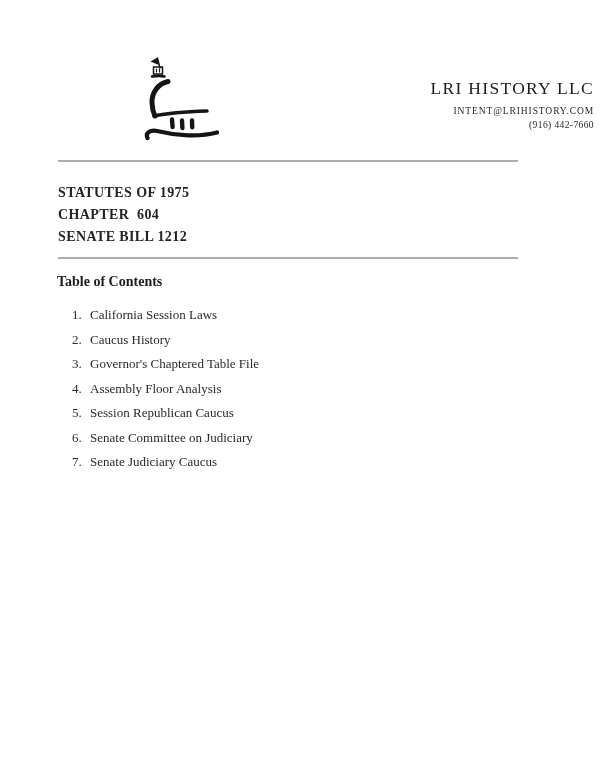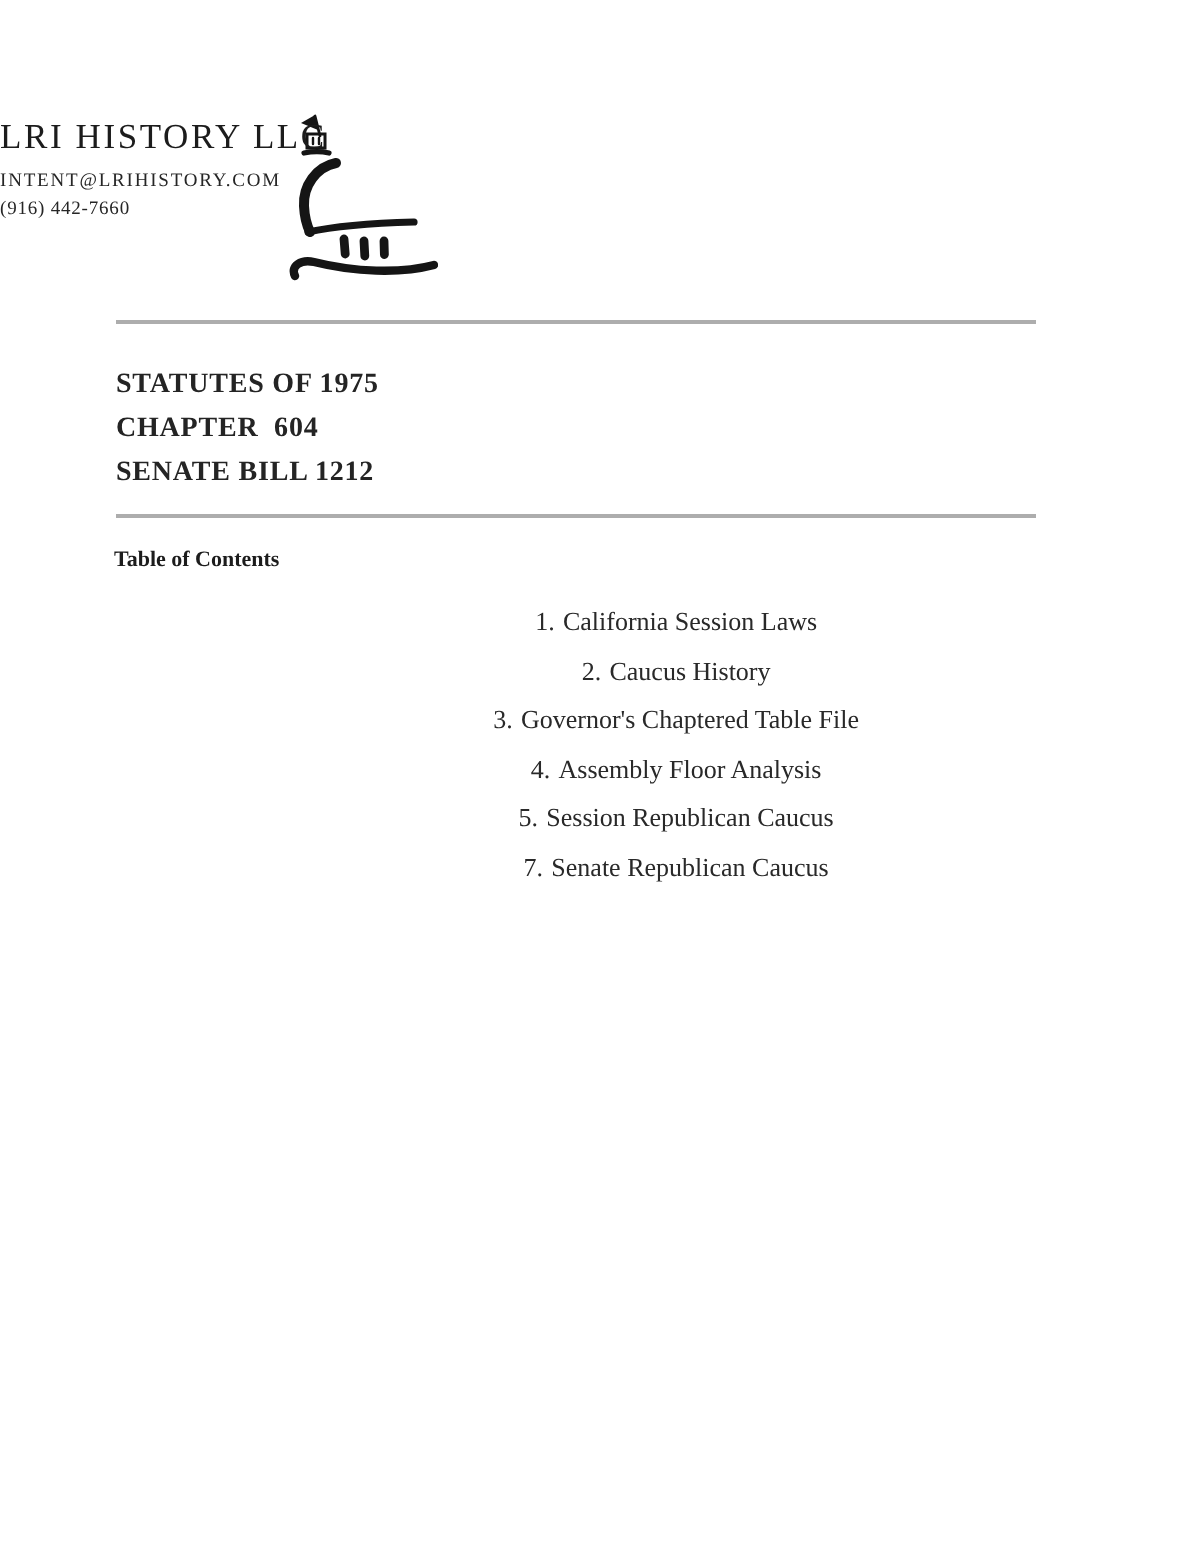--- a/index.html
+++ b/index.html
@@ -31,22 +31,22 @@
     position: absolute;
     left: 143px;
     top: 56px;
     width: 76px;
     height: 86px;
   }
   .brand {
     position: absolute;
     left: 0;
     right: 6px;
-    top: 58px;
-    text-align: left;
+    top: 78px;
+    text-align: right;
   }
   .company-name {
     font-size: 17.5px;
     letter-spacing: 1.3px;
     color: #1c1c1c;
     margin: 0 0 6px 0;
     font-weight: 500;
   }
   .contact-line {
     font-size: 9.5px;
@@ -80,29 +80,28 @@
     color: #242424;
     white-space: pre-wrap;
   }
   .rule-bottom {
     margin-top: 9px;
   }
 
   
   .toc-title {
     margin: 15px 0 0 57px;
-    font-size: 11px;
+    font-size: 14px;
     font-weight: bold;
     color: #1c1c1c;
   }
   .toc-list {
     list-style: none;
     margin: 17px 0 0 0;
     padding: 0;
-    text-align: center;
   }
   .toc-item {
     padding-left: 72px;
     font-size: 13px;
     line-height: 15px;
     margin-bottom: 9.5px;
     color: #292929;
   }
   .toc-num {
     display: inline-block;
@@ -167,17 +166,20 @@
     <li class="toc-item">
       <span class="toc-num">3.</span><span>Governor's Chaptered Table File</span>
     </li>
     <li class="toc-item">
       <span class="toc-num">4.</span><span>Assembly Floor Analysis</span>
     </li>
     <li class="toc-item">
       <span class="toc-num">5.</span><span>Session Republican Caucus</span>
     </li>
     <li class="toc-item">
-      <span class="toc-num">7.</span><span>Senate Republican Caucus</span>
+      <span class="toc-num">6.</span><span>Senate Committee on Judiciary</span>
+    </li>
+    <li class="toc-item">
+      <span class="toc-num">7.</span><span>Senate Judiciary Caucus</span>
     </li>
   </ol>
 
 </div>
 
 </body></html>

